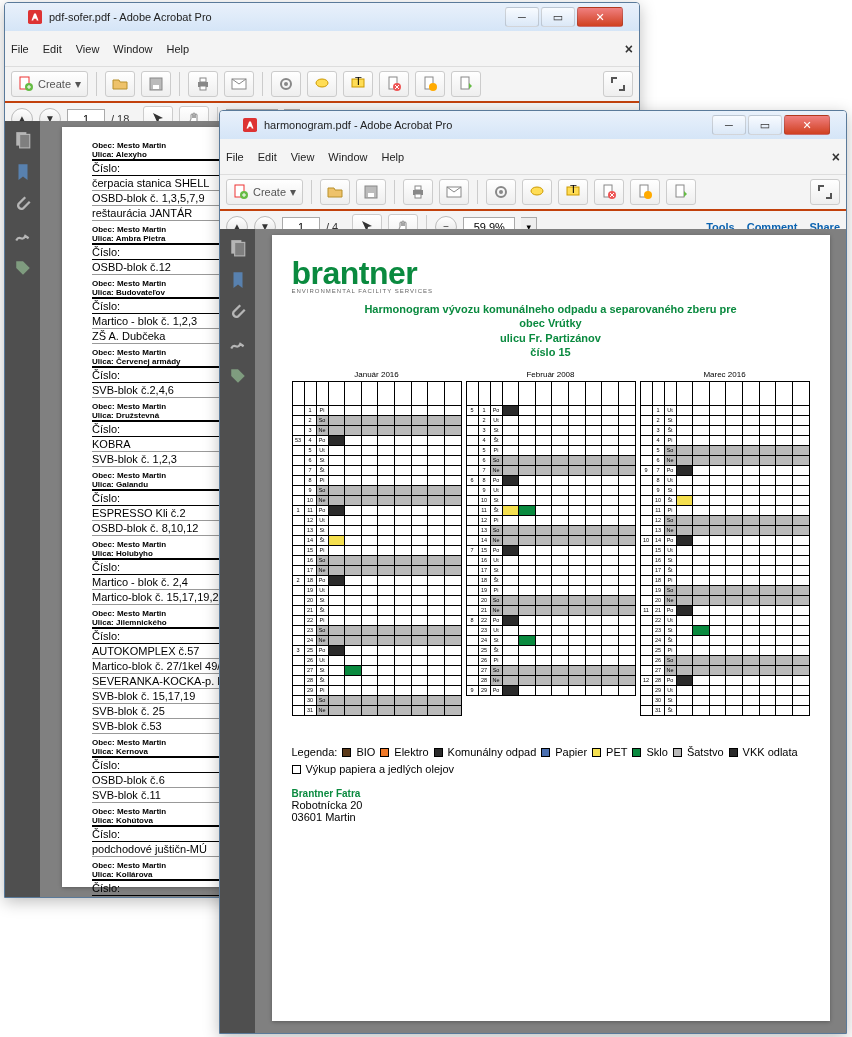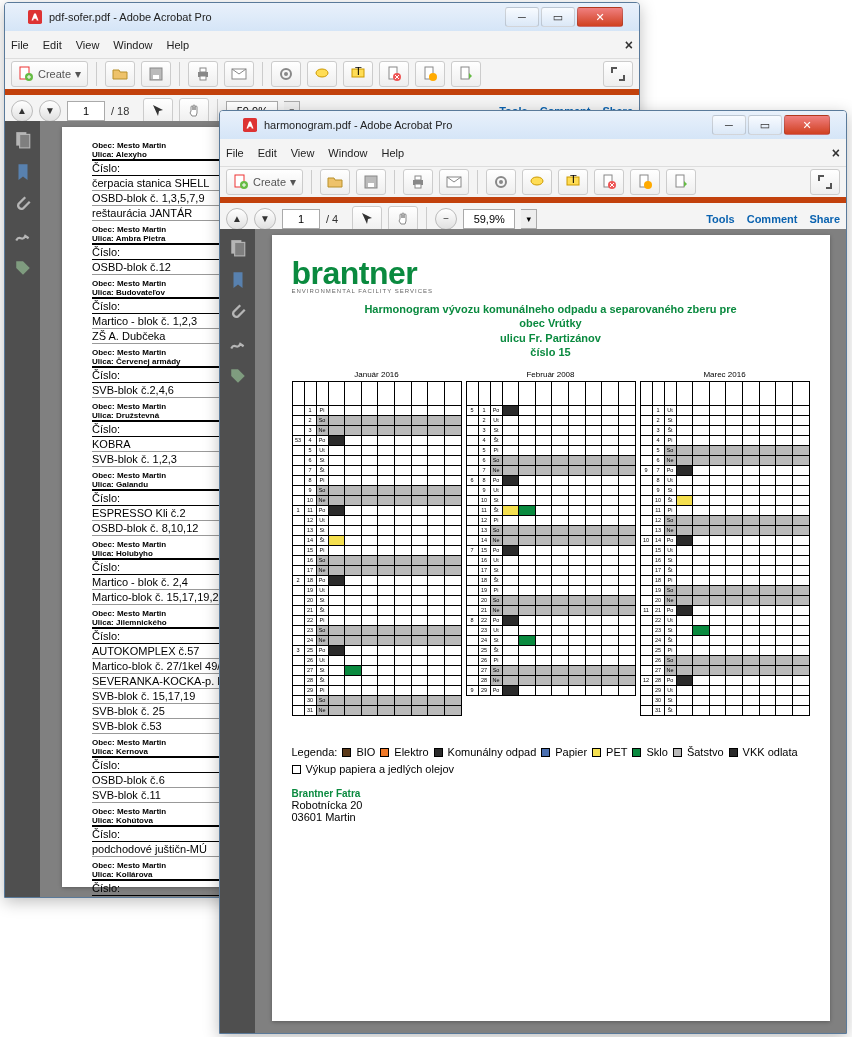--- a/index.html
+++ b/index.html
@@ -5,24 +5,24 @@
 *{margin:0;padding:0;box-sizing:border-box;font-family:"Segoe UI",Tahoma,sans-serif;font-size:11px}
 body{background:#fff;width:852px;height:1037px;position:relative;overflow:hidden}
 .window{position:absolute;border:1px solid #5a7a9a;border-radius:4px 4px 0 0;box-shadow:0 4px 16px rgba(0,0,0,.25);background:#fff;overflow:hidden}
 .titlebar{height:28px;background:linear-gradient(#e9f1fb,#d5e5f7);display:flex;align-items:center;padding:0 16px;font-size:12px;color:#222}
 .tb-icon{width:16px;height:16px;margin:0 6px;display:inline-flex;align-items:center;justify-content:center}
 .tb-icon svg{width:14px;height:14px}
 .tb-title{flex:1;white-space:nowrap}
 .tb-btns{display:flex;gap:2px}
 .wb{width:34px;height:20px;border:1px solid rgba(0,0,0,.15);border-radius:3px;background:linear-gradient(#f8fbff,#dbe8f7);display:flex;align-items:center;justify-content:center;font-family:Arial;font-size:11px;color:#333}
 .wb.close{width:46px;background:linear-gradient(#f08080,#d04020);color:#fff}
-.menubar{height:28px;background:#f4f4f4;border-bottom:1px solid #ddd;display:flex;align-items:center;padding:0 6px;gap:14px;color:#222;position:relative}
+.menubar{height:36px;background:#f4f4f4;border-bottom:1px solid #ddd;display:flex;align-items:center;padding:0 6px;gap:14px;color:#222;position:relative}
 .menubar span{cursor:default}
 .mb-x{position:absolute;right:6px;color:#333;font-size:14px;font-weight:bold}
-.toolbar{height:36px;background:#f4f4f4;border-bottom:6px solid #c2410c;display:flex;align-items:center;padding:0 6px;gap:6px}
+.toolbar{height:36px;background:#f4f4f4;border-bottom:2px solid #c2410c;display:flex;align-items:center;padding:0 6px;gap:6px}
 .btn{height:26px;border:1px solid #ccc;border-radius:3px;background:linear-gradient(#fff,#eee);display:flex;align-items:center;justify-content:center;padding:0 6px;gap:4px;color:#555;font-size:12px}
 .btn svg{width:16px;height:16px}
 .sep{width:1px;height:24px;background:#ccc;margin:0 2px}
 .spacer{flex:1}
 .toolbar2{height:32px;background:#f4f4f4;border-bottom:1px solid #ddd;display:flex;align-items:center;padding:0 6px;gap:6px}
 .nav-arrow{width:22px;height:22px;border:1px solid #bbb;border-radius:50%;background:linear-gradient(#fff,#e0e0e0);display:flex;align-items:center;justify-content:center;font-size:10px;color:#333}
 .page-input{width:38px;height:20px;border:1px solid #aaa;text-align:center;font-size:11px}
 .page-total{font-size:11px;color:#333;margin-right:8px}
 .zoom-input{width:52px;height:20px;border:1px solid #aaa;text-align:center;font-size:11px}
 .zoom-sel{width:16px;height:20px;border:1px solid #aaa;border-left:none;background:#eee;font-size:9px;text-align:center;line-height:18px}

